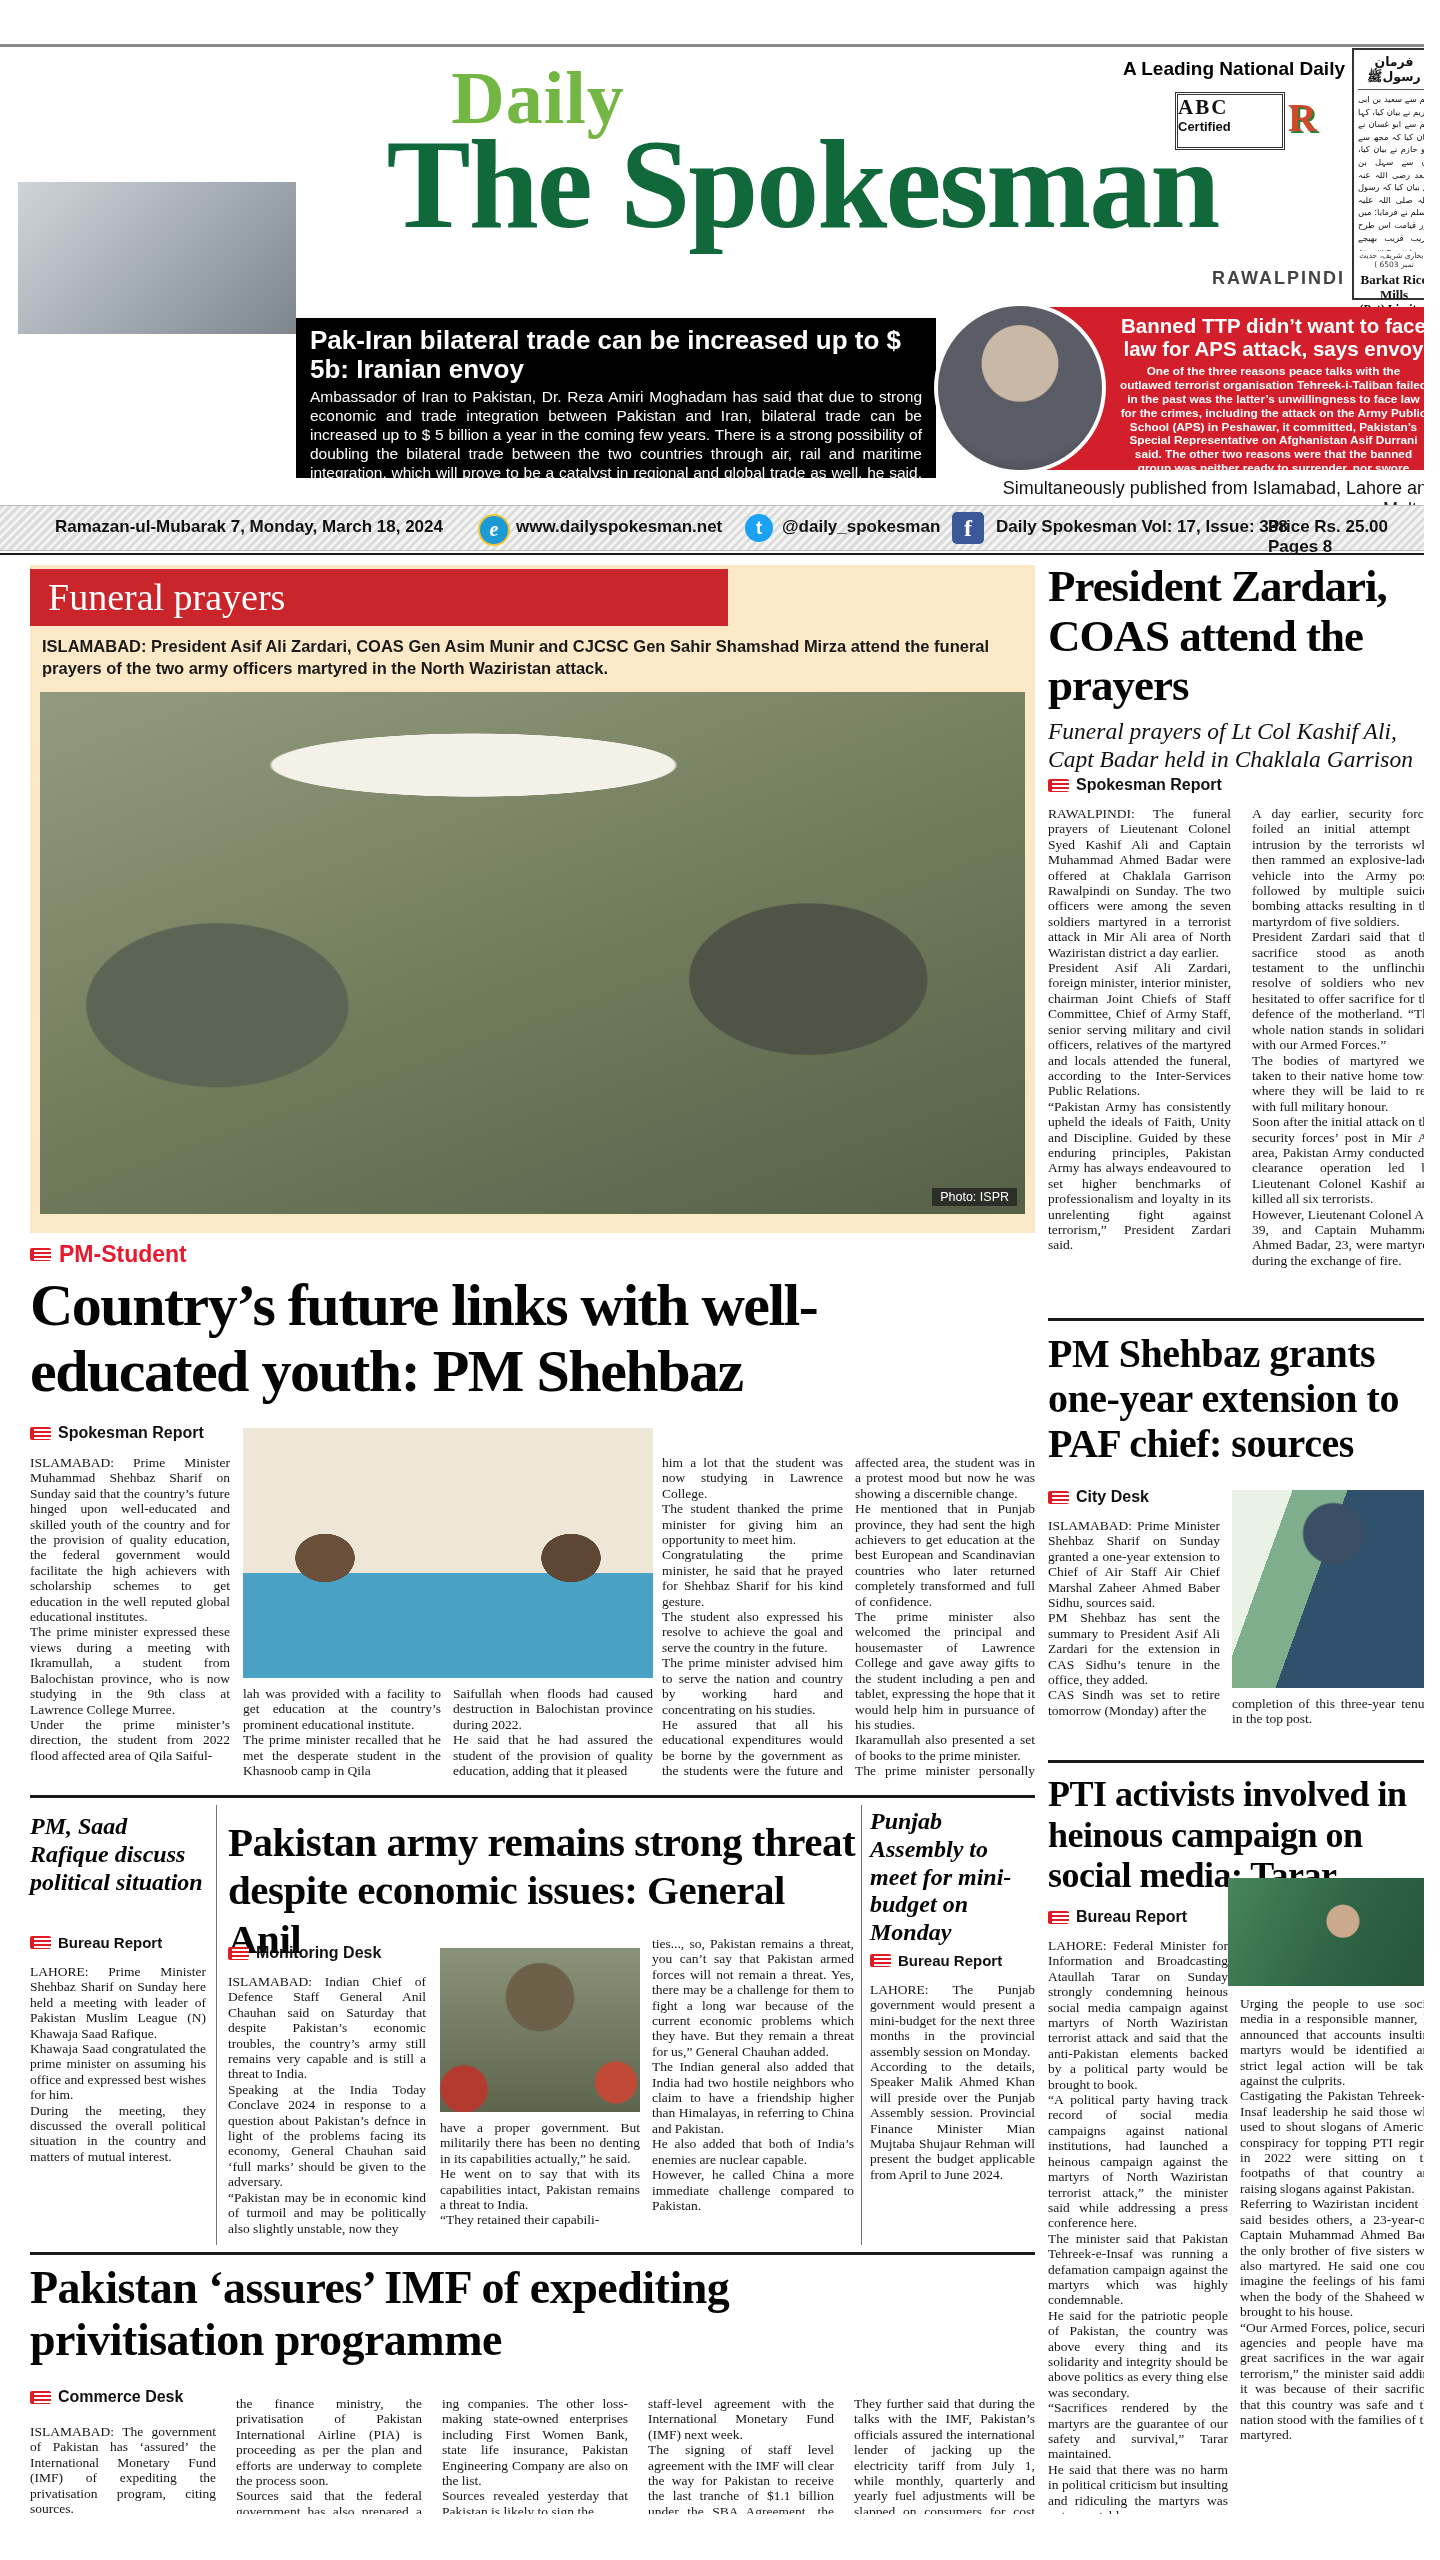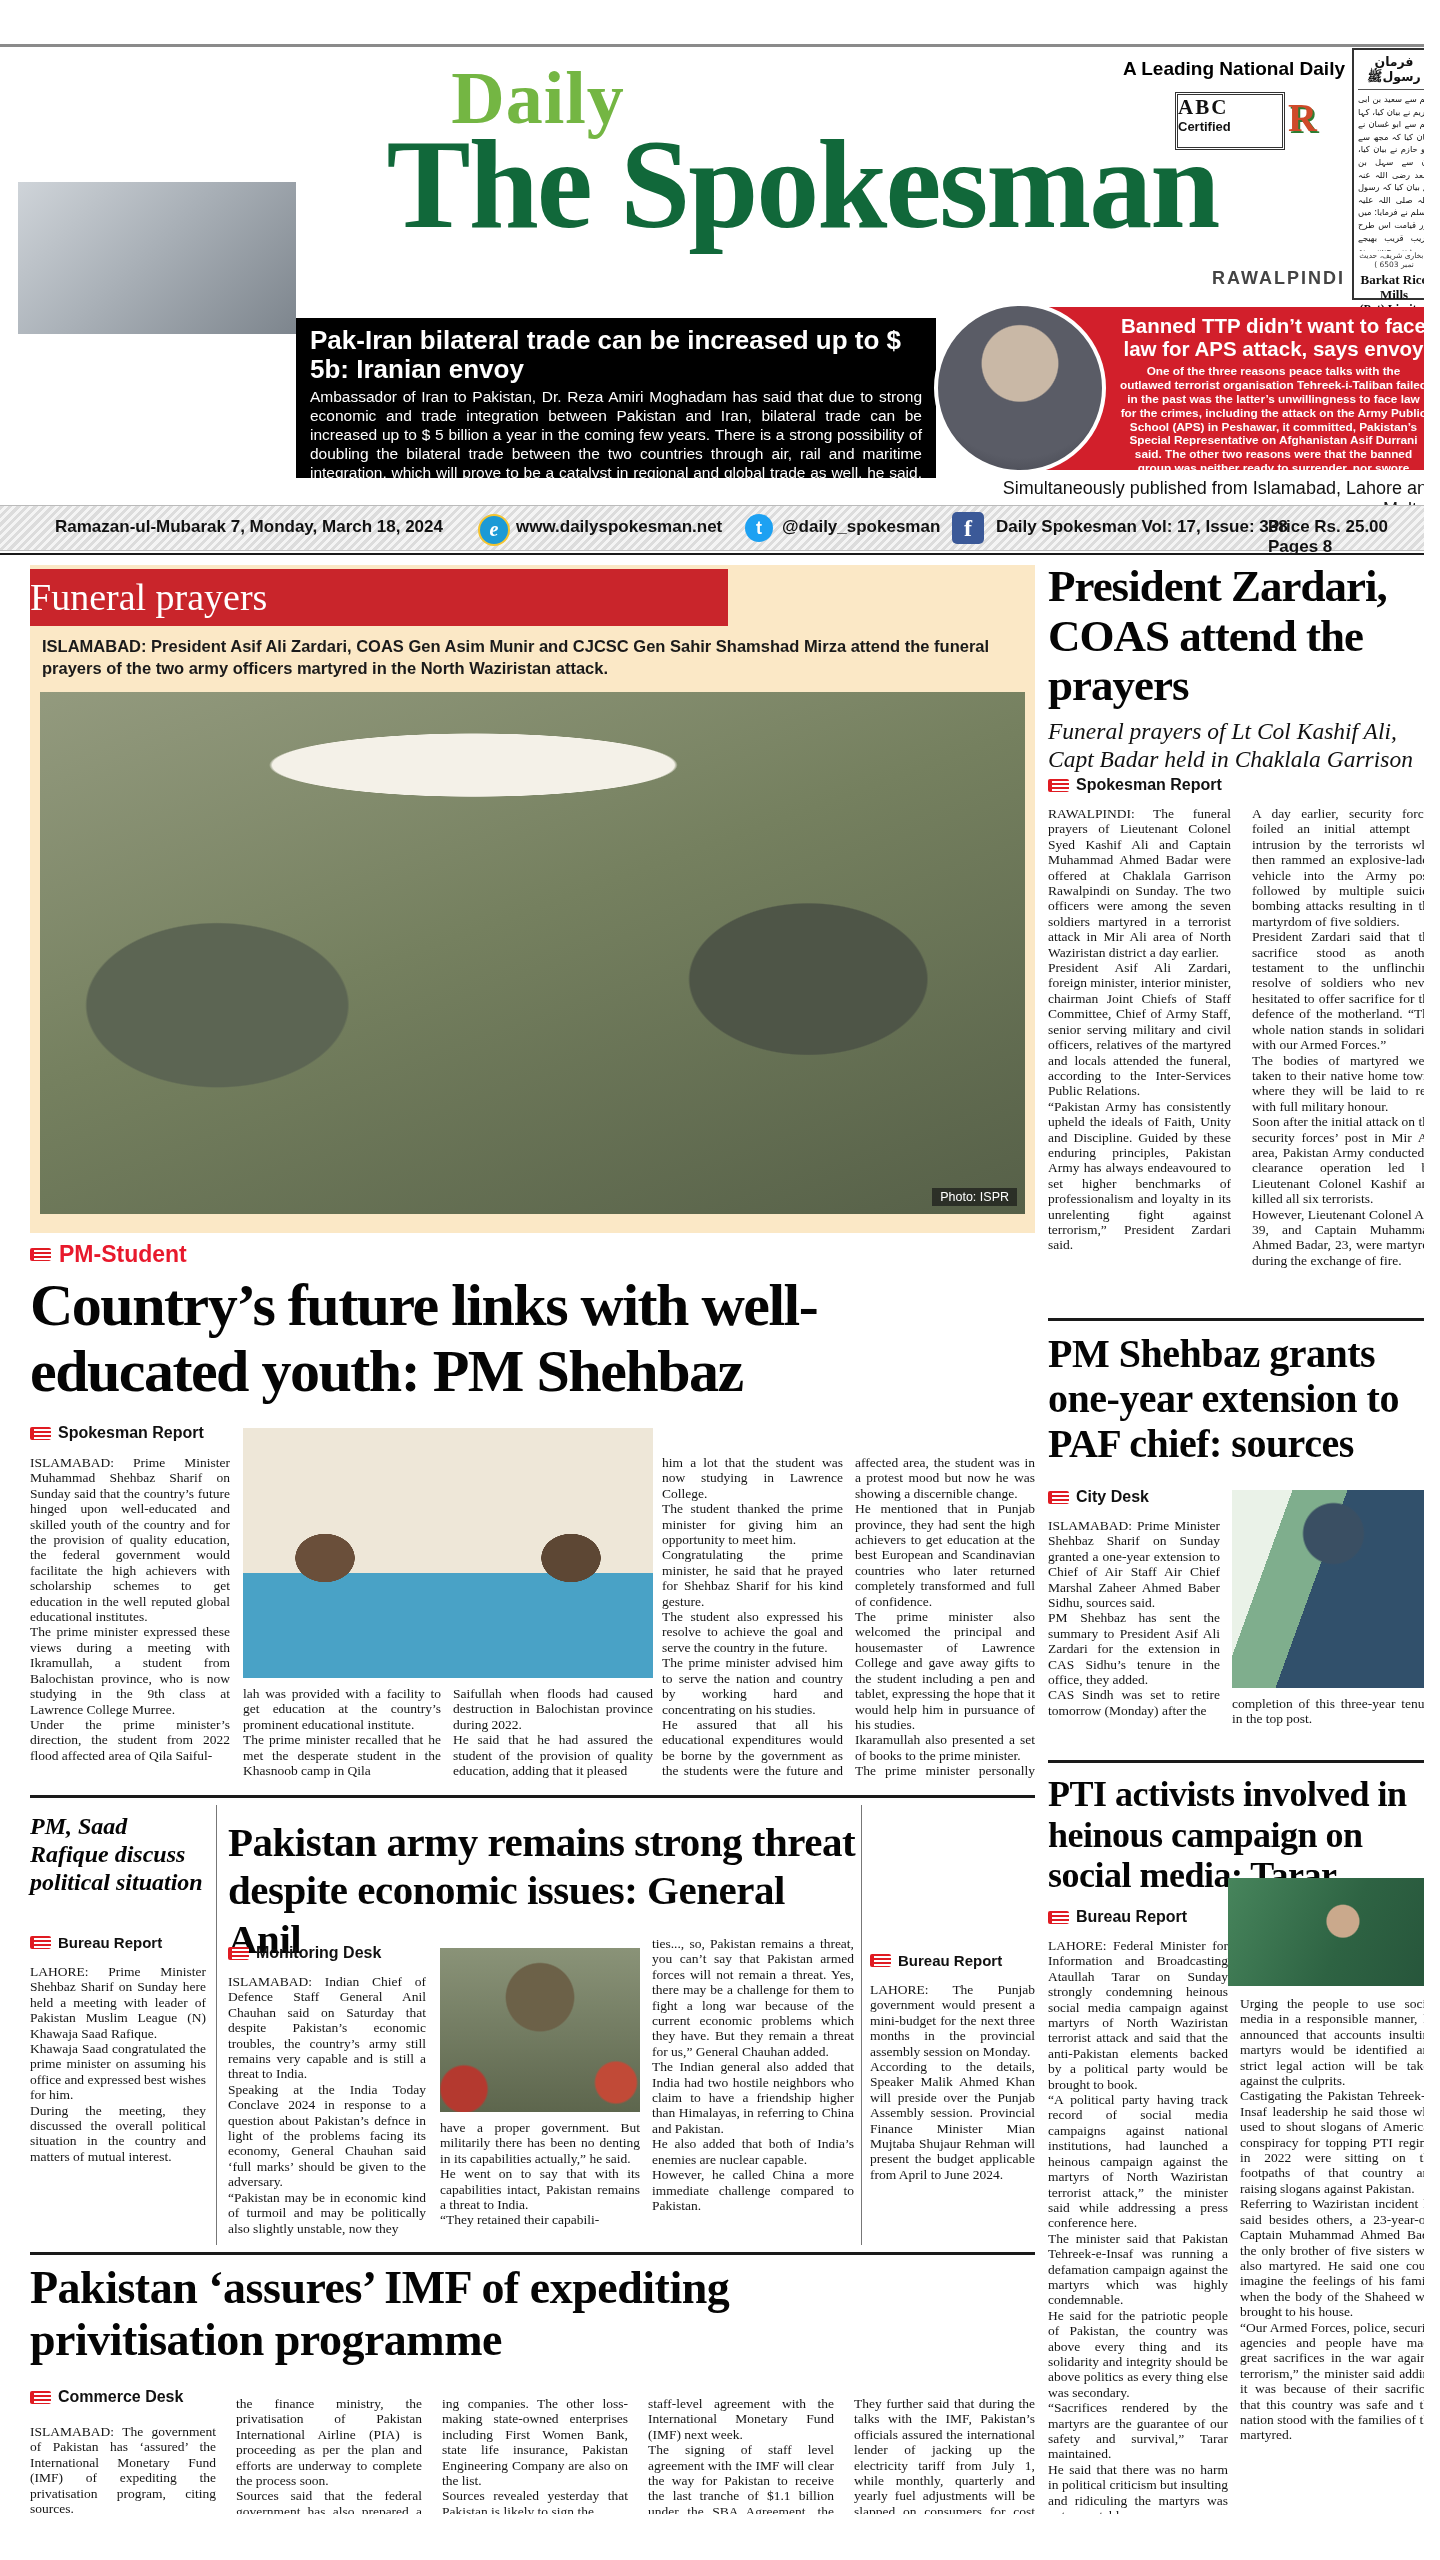--- a/index.html
+++ b/index.html
@@ -94,21 +94,21 @@
     <div class="abs sans" style="left:516px;top:11px;font-size:17px;font-weight:bold;">www.dailyspokesman.net</div>
     <div class="abs" style="left:745px;top:8px;width:28px;height:28px;border-radius:50%;background:#1da1f2;color:#fff;text-align:center;font:bold 18px 'Liberation Sans',sans-serif;line-height:28px;">t</div>
     <div class="abs sans" style="left:782px;top:11px;font-size:17px;font-weight:bold;">@daily_spokesman</div>
     <div class="abs" style="left:952px;top:6px;width:32px;height:32px;border-radius:5px;background:#3b5998;color:#fff;text-align:center;font:bold 24px 'Liberation Serif',serif;line-height:32px;">f</div>
     <div class="abs sans" style="left:996px;top:11px;font-size:17px;font-weight:bold;">Daily Spokesman Vol: 17, Issue: 338</div>
     <div class="abs sans" style="left:1268px;top:11px;font-size:17px;font-weight:bold;">Price Rs. 25.00 Pages 8</div>
   </div>
   <div class="abs rule" style="left:0;top:553px;width:1440px;height:2px;"></div>
 
   <div class="abs" style="left:30px;top:565px;width:1005px;height:668px;background:#fbe8c6;">
-    <div class="abs" style="left:0;top:4px;width:698px;height:57px;background:#c9252b;color:#fff;font-family:'Liberation Serif',serif;font-size:38px;line-height:56px;padding-left:0;box-sizing:border-box;">Funeral prayers</div>
+    <div class="abs" style="left:0;top:4px;width:698px;height:57px;background:#c9252b;color:#fff;font-family:'Liberation Serif',serif;font-size:38px;line-height:56px;padding-left:18px;box-sizing:border-box;">Funeral prayers</div>
     <div class="abs sans" style="left:12px;top:70px;width:982px;font-size:16.5px;font-weight:bold;color:#1a1a1a;line-height:1.35;">ISLAMABAD: President Asif Ali Zardari, COAS Gen Asim Munir and CJCSC Gen Sahir Shamshad Mirza attend the funeral prayers of the two army officers martyred in the North Waziristan attack.</div>
     <div class="abs photo ph-funeral" style="left:10px;top:127px;width:985px;height:522px;">
       <div class="credit">Photo: ISPR</div>
     </div>
   </div>
 
   <div class="abs headline" style="left:1048px;top:562px;width:392px;font-size:45px;line-height:1.1;letter-spacing:-1px;">President Zardari, COAS attend the prayers</div>
   <div class="abs serif ital" style="left:1048px;top:718px;width:390px;font-size:23.5px;line-height:1.18;color:#111;">Funeral prayers of Lt Col Kashif Ali, Capt Badar held in Chaklala Garrison</div>
   <div class="abs byline" style="left:1048px;top:776px;">
     <span class="byline-icon"></span>
@@ -206,20 +206,21 @@
 Speaking at the India Today Conclave 2024 in response to a question about Pakistan’s defnce in light of the problems facing its economy, General Chauhan said ‘full marks’ should be given to the adversary.
 “Pakistan may be in economic kind of turmoil and may be politically also slightly unstable, now they</div>
   <div class="abs body-text" style="left:440px;top:2120px;width:200px;height:126px;">have a proper government. But militarily there has been no denting in its capabilities actually,” he said.
 He went on to say that with its capabilities intact, Pakistan remains a threat to India.
 “They retained their capabili-</div>
   <div class="abs body-text" style="left:652px;top:1936px;width:202px;height:310px;">ties..., so, Pakistan remains a threat, you can’t say that Pakistan armed forces will not remain a threat. Yes, there may be a challenge for them to fight a long war because of the current economic problems which they have. But they remain a threat for us,” General Chauhan added.
 The Indian general also added that India had two hostile neighbors who claim to have a friendship higher than Himalayas, in referring to China and Pakistan.
 He also added that both of India’s enemies are nuclear capable.
 However, he called China a more immediate challenge compared to Pakistan.</div>
 
+  <div class="abs headline ital" style="left:870px;top:1808px;width:165px;font-size:24px;line-height:1.16;font-weight:bold;">Punjab Assembly to meet for mini-budget on Monday</div>
   <div class="abs byline" style="left:870px;top:1952px;font-size:15px;">
     <span class="byline-icon"></span>
     <span>Bureau Report</span>
   </div>
   <div class="abs body-text" style="left:870px;top:1982px;width:165px;height:262px;">LAHORE: The Punjab government would present a mini-budget for the next three months in the provincial assembly session on Monday.
 According to the details, Speaker Malik Ahmed Khan will preside over the Punjab Assembly session. Provincial Finance Minister Mian Mujtaba Shujaur Rehman will present the budget applicable from April to June 2024.</div>
 
   <div class="abs rule" style="left:30px;top:2252px;width:1005px;height:3px;"></div>
   <div class="abs headline" style="left:30px;top:2262px;width:900px;font-size:46px;line-height:1.14;font-weight:bold;letter-spacing:-0.5px;">Pakistan ‘assures’ IMF of expediting privitisation programme</div>
   <div class="abs byline" style="left:30px;top:2388px;">

